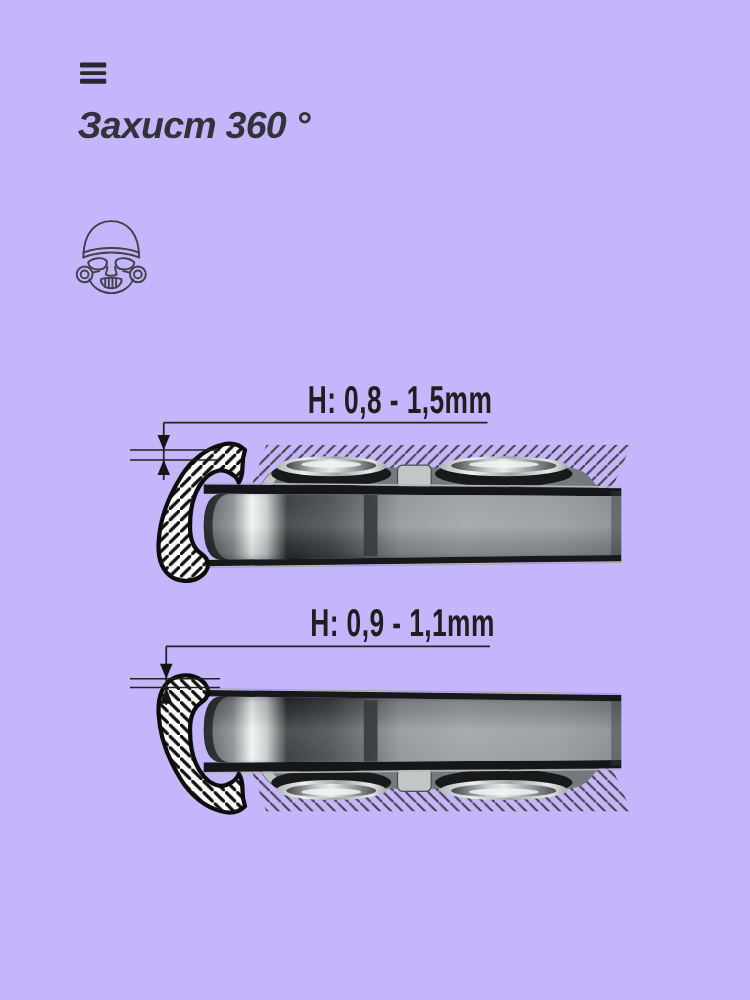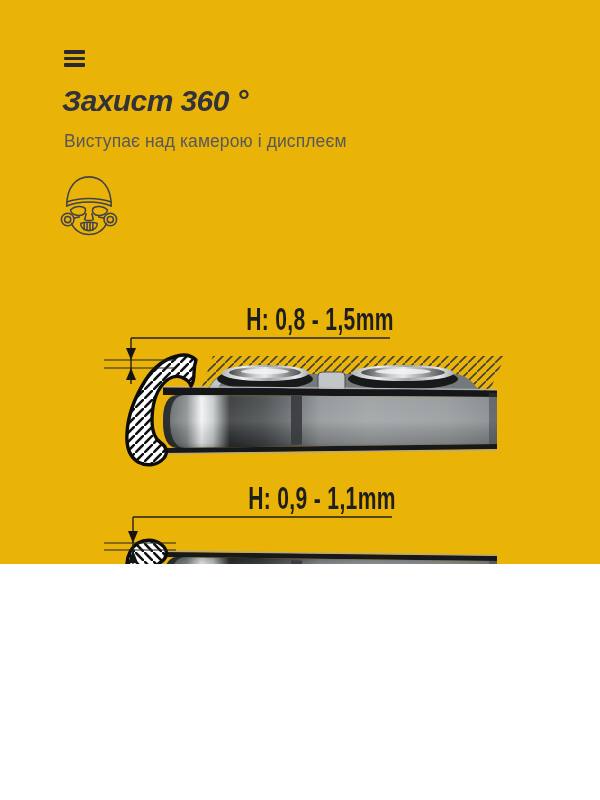--- a/index.html
+++ b/index.html
@@ -1,17 +1,17 @@
 <!DOCTYPE html>
 <html><head>
 <meta charset="utf-8">
 <style>
   html,body{margin:0;padding:0;background:#fff;}
   .page{
-    position:relative;width:600px;height:564px;background:#eab308;
+    position:relative;width:600px;height:800px;background:#c4b5fd;
     font-family:"Liberation Sans",sans-serif;overflow:hidden;
   }
   .menu{position:absolute;left:64px;top:50px;width:22px;height:18px;cursor:pointer;}
   .menu span{display:block;width:21px;height:3.6px;background:#28282e;border-radius:1px;margin-bottom:3.1px;}
   .title{
     position:absolute;left:62px;top:84px;margin:0;
     font-size:30px;font-weight:700;font-style:italic;letter-spacing:-0.6px;color:#32323a;
   }
   .subtitle{
     position:absolute;left:64px;top:131px;margin:0;
@@ -117,21 +117,20 @@
     </defs>
   </svg>
 
   <div class="menu">
     <span></span>
     <span></span>
     <span></span>
   </div>
 
   <h1 class="title">Захист 360 °</h1>
-  <p class="subtitle">Виступає над камерою і дисплеєм</p>
 
   <svg class="helmet" viewBox="0 0 64 70">
     <g fill="none" stroke="#42424a" stroke-width="1.6" stroke-linecap="round" stroke-linejoin="round">
       <path d="M9,37 C9,17 19,7 32,7 C45,7 55,17 55,37"></path>
       <path d="M9,33 C22,28 42,28 55,33"></path>
       <path d="M9,37 C22,31.5 42,31.5 55,37"></path>
       <path d="M13,41 C17,37 25,36.5 28,39.5 C29.5,43 27,47 21.5,47 C16.5,47 13,44.5 13,41 Z"></path>
       <path d="M51,41 C47,37 39,36.5 36,39.5 C34.5,43 37,47 42.5,47 C47.5,47 51,44.5 51,41 Z"></path>
       <circle cx="10" cy="51" r="6.5"></circle>
       <circle cx="54" cy="51" r="6.5"></circle>

